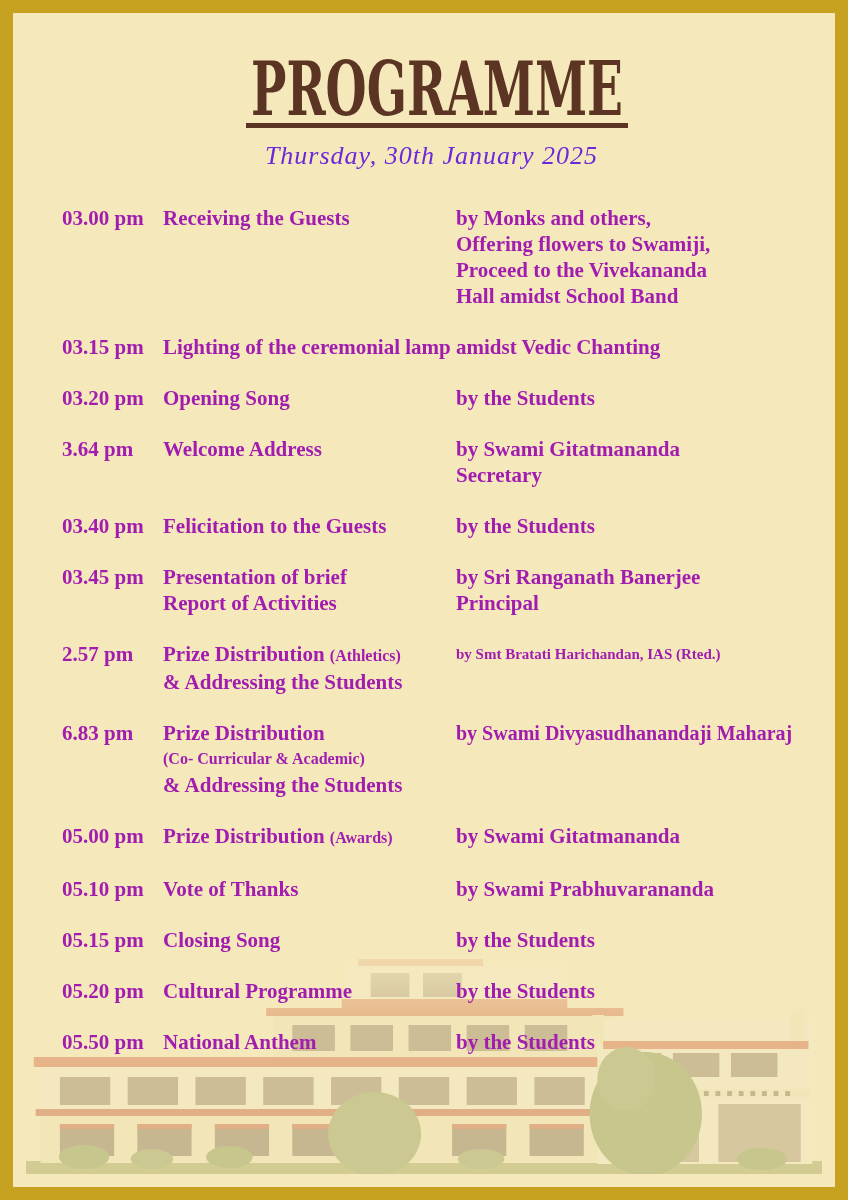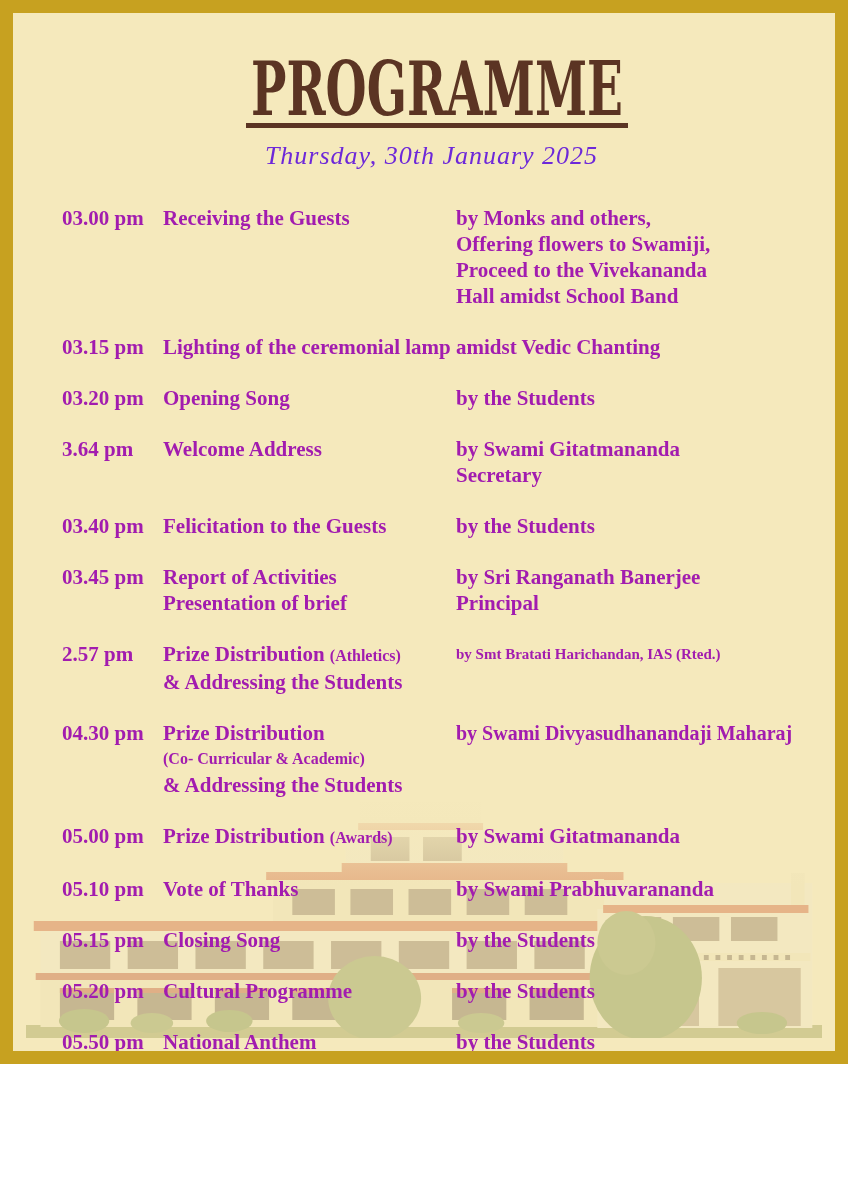--- a/index.html
+++ b/index.html
@@ -2,21 +2,21 @@
 <html><head>
 <meta charset="utf-8">
 <style>
   * { margin: 0; padding: 0; box-sizing: border-box; }
   html, body { width: 848px; height: 1200px; }
   body { font-family: "Liberation Serif", serif; }
 
   .page {
     position: relative;
     width: 848px;
-    height: 1064px;
+    height: 1200px;
     background: #F5E9BC;
     border: 13px solid #C7A120;
     overflow: hidden;
   }
 
   
   .photo-wrap {
     position: absolute;
     left: 13px; right: 13px; bottom: 13px;
     height: 245px;
@@ -219,42 +219,42 @@
             <div><span>Felicitation to the Guests</span></div>
           </div>
     <div class="by">
             <div>by the Students</div>
           </div>
   </div>
 
   <div class="row">
     <div class="time">03.45 pm</div>
     <div class="event">
+            <div><span>Presentation of brief</span></div>
             <div><span>Report of Activities</span></div>
-            <div><span>Presentation of brief</span></div>
           </div>
     <div class="by">
             <div>by Sri Ranganath Banerjee</div>
             <div>Principal</div>
           </div>
   </div>
 
   <div class="row">
     <div class="time">2.57 pm</div>
     <div class="event">
             <div><span>Prize Distribution </span><span class="small">(Athletics)</span></div>
             <div><span>&amp; Addressing the Students</span></div>
           </div>
     <div class="by narrow">
             <div>by Smt Bratati Harichandan, IAS (Rted.)</div>
           </div>
   </div>
 
   <div class="row">
-    <div class="time">04.30 pm</div>
+    <div class="time">6.83 pm</div>
     <div class="event">
             <div><span>Prize Distribution</span></div>
             <div class="small"><span class="small">(Co- Curricular &amp; Academic)</span></div>
             <div><span>&amp; Addressing the Students</span></div>
           </div>
     <div class="by snug">
             <div>by Swami Divyasudhanandaji Maharaj</div>
           </div>
   </div>
 

